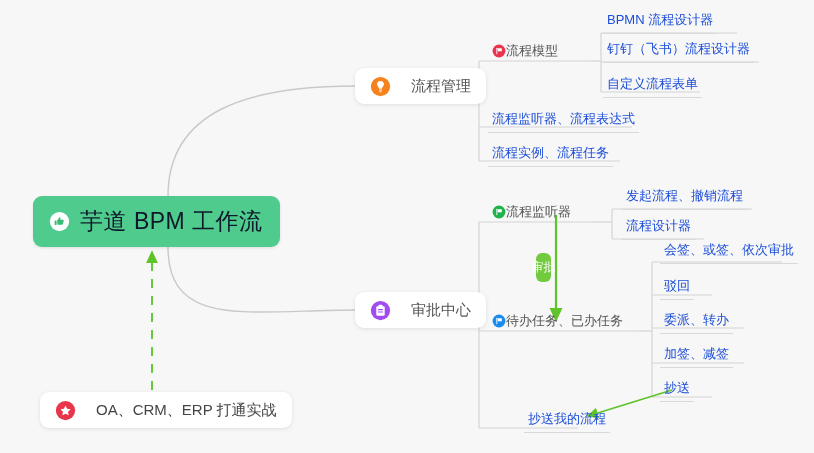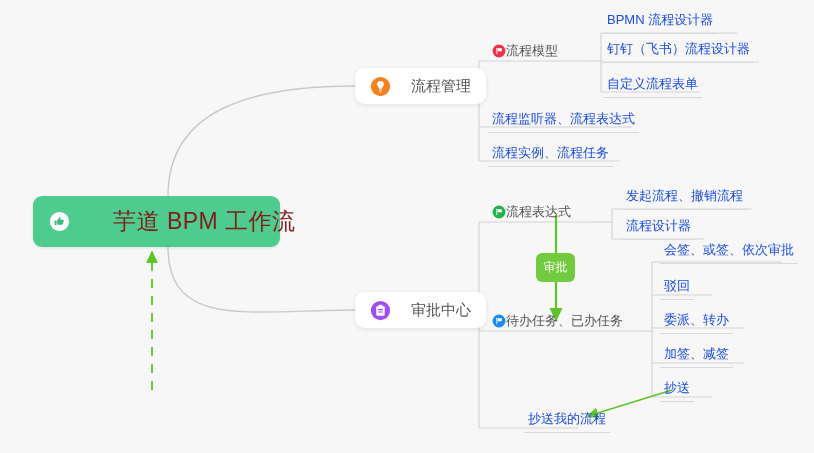--- a/index.html
+++ b/index.html
@@ -16,21 +16,21 @@
 
   .node{position:absolute;box-sizing:border-box;white-space:nowrap;}
 
   
   .root{
     left:33px;top:196px;width:247px;height:51px;
     background:#4ecb8d;border-radius:9px;
     box-shadow:0 1px 3px rgba(0,0,0,.10);
     display:flex;align-items:center;padding:0 16px;gap:10px;
   }
-  .root .label{color:#7f1d1d;font-size:23px;letter-spacing:.5px;margin-left:33px;}
+  .root .label{color:#0f172a;font-size:23px;letter-spacing:.5px;}
 
   
   .card{
     background:#fff;border-radius:9px;
     box-shadow:0 1px 4px rgba(0,0,0,.10);
     display:flex;align-items:center;gap:20px;
     padding:0 15px;height:36px;
   }
   .card .label{color:#555;font-size:15px;}
 
@@ -45,21 +45,21 @@
 
   .n-model{left:492px;top:42px;}
   .n-mine{left:492px;top:203px;}
   .n-todo{left:492px;top:312px;}
 
   
   .leaf{font-size:13px;color:#1d4ed8;padding:0 4px 5px 4px;line-height:16px;}
 
   
   .badge{
-    left:536px;top:253px;width:39px;height:29px;
+    left:536px;top:253px;width:15px;height:29px;
     background:#72ca3f;border-radius:6px;
     display:flex;align-items:center;justify-content:center;
   }
   .badge .label{color:#fff;font-size:12px;}
 
   
   .ico{display:inline-block;border-radius:50%;flex:0 0 auto;position:relative;}
   .ico-lg{width:21px;height:21px;}
   .ico-sm{width:14px;height:14px;}
   .ico svg{position:absolute;left:0;top:0;width:100%;height:100%;}
@@ -181,21 +181,21 @@
   </div>
 
   <div class="node plain n-mine">
     <span class="ico ico-sm">
       <svg viewBox="0 0 24 24">
           <circle cx="12" cy="12" r="11" fill="#22b14c"></circle>
       <rect x="7.5" y="6.6" width="1.6" height="11" rx=".7" fill="#fff"></rect>
       <path d="M9.6 7.3h7.2v5.2H9.6z" fill="#fff"></path>
         </svg>
     </span>
-    <span class="label">流程表达式</span>
+    <span class="label">流程监听器</span>
   </div>
 
   <div class="node leaf" style="left: 622px; top: 188px; border-bottom: 1px solid rgb(217, 217, 217);">
     <span>发起流程、撤销流程</span>
   </div>
   <div class="node leaf" style="left: 622px; top: 218px; border-bottom: 1px solid rgb(217, 217, 217);">
     <span>流程设计器</span>
   </div>
 
   <div class="node badge">
@@ -226,14 +226,23 @@
     <span>加签、减签</span>
   </div>
   <div class="node leaf" style="left: 660px; top: 380px; border-bottom: 1px solid rgb(217, 217, 217);">
     <span>抄送</span>
   </div>
 
   <div class="node leaf" style="left: 488px; top: 411px; border-bottom: 1px solid rgb(217, 217, 217); margin-left: 36px;">
     <span>抄送我的流程</span>
   </div>
 
+  <div class="node card n-footer">
+    <span class="ico ico-lg">
+      <svg viewBox="0 0 24 24">
+          <circle cx="12" cy="12" r="11" fill="#e8354b"></circle>
+      <path d="M12 6.2l1.8 3.7 4.1.6-3 2.9.7 4.1-3.6-1.9-3.6 1.9.7-4.1-3-2.9 4.1-.6z" fill="#fff"></path>
+        </svg>
+    </span>
+    <span class="label">OA、CRM、ERP 打通实战</span>
+  </div>
 
 </div>
 
 </body></html>

